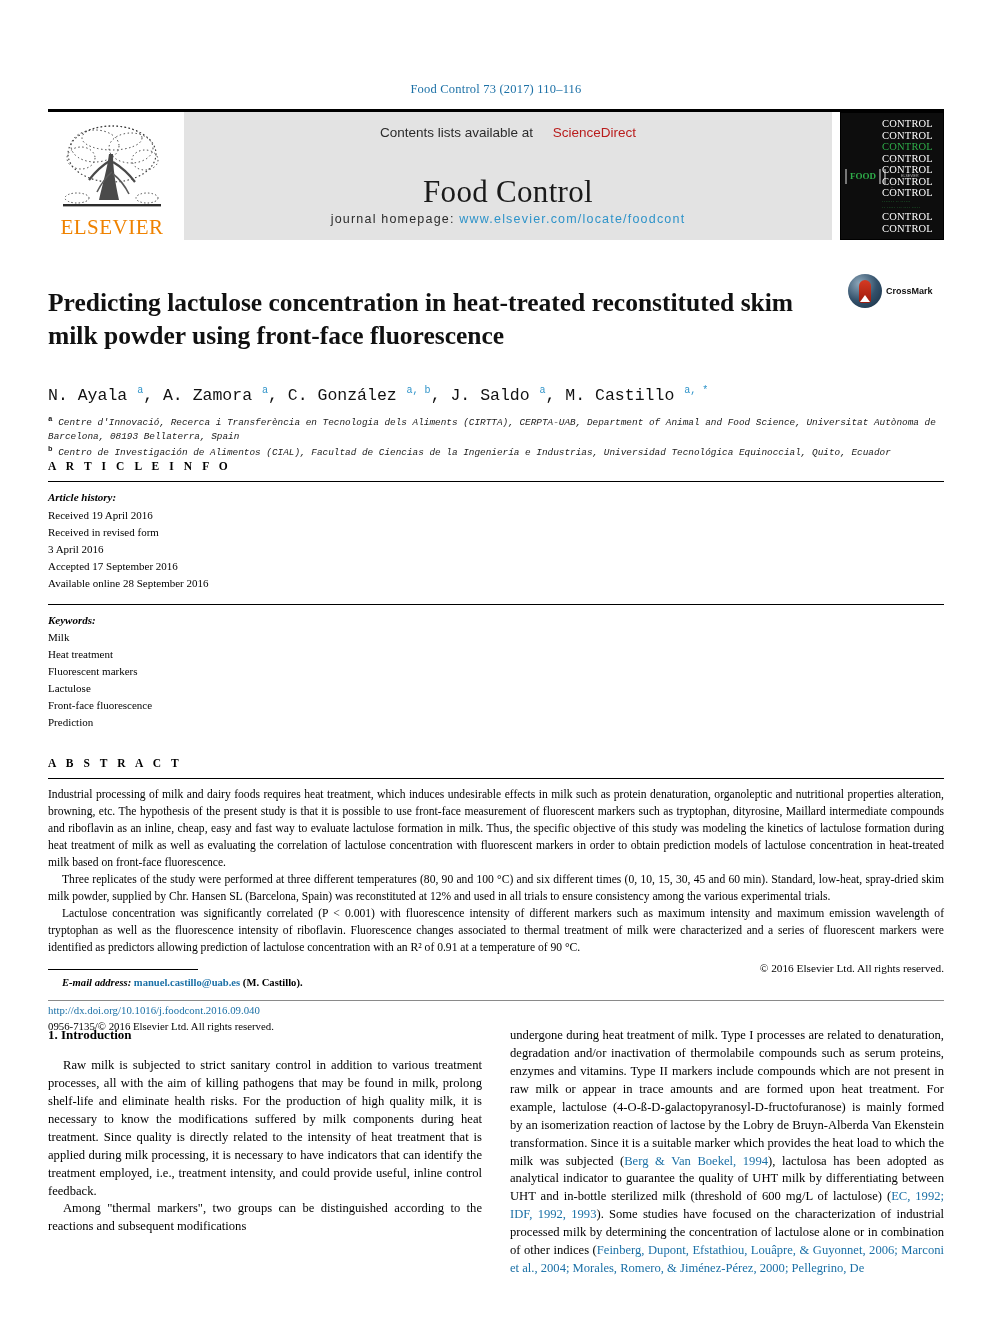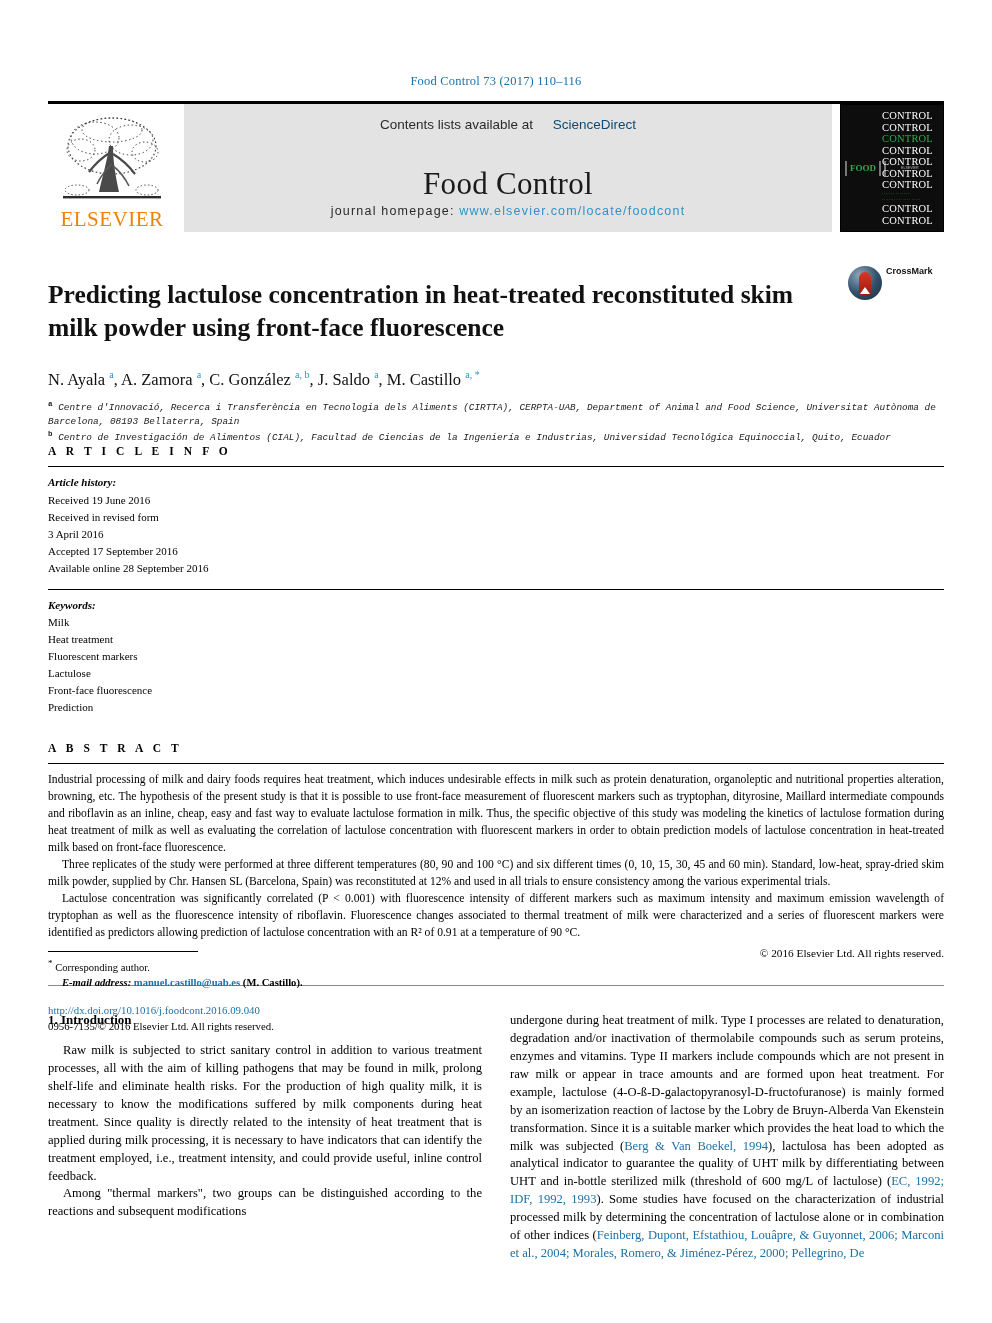--- a/index.html
+++ b/index.html
@@ -13,21 +13,21 @@
     font-family: "Liberation Serif", serif;
     color: #000000;
     position: relative;
     overflow: hidden;
   }
   .page {
     width: 992px;
     height: 1046px;
     position: relative;
     box-sizing: border-box;
-    padding: 4px 48px;
+    padding: 12px 48px;
   }
 
   
   .running-head {
     text-align: center;
     color: #1b70a6;
     font-size: 12.5px;
     letter-spacing: .2px;
     padding-top: 70px;
     font-family: "Liberation Serif", serif;
@@ -69,21 +69,21 @@
     justify-content: space-between;
     padding: 13px 0 14px 0;
     margin: 0 8px;
   }
   .banner-top {
     text-align: center;
     font-family: "Liberation Sans", sans-serif;
     font-size: 13.5px;
     color: #2b2b2b;
   }
-  .sciencedirect { color: #0c4a6e; margin-left: 16px; }
+  .sciencedirect { color: #b91c1c; margin-left: 16px; }
   .banner-title {
     text-align: center;
     font-family: "Liberation Serif", serif;
     font-size: 31px;
     color: #1a1a1a;
     letter-spacing: .3px;
     margin-top: 32px;
   }
   .banner-bottom {
     text-align: center;
@@ -156,21 +156,21 @@
     flex: 1 1 auto;
     font-family: "Liberation Serif", serif;
     font-size: 25.5px;
     line-height: 1.28;
     color: #111;
     padding-right: 16px;
   }
   .crossmark {
     flex: 0 0 96px;
     display: flex;
-    align-items: flex-start;
+    align-items: center;
     gap: 4px;
     padding-top: 4px;
   }
   .crossmark-badge {
     width: 34px; height: 34px;
     border-radius: 50%;
     background: radial-gradient(circle at 34% 28%, #8ea8bb 0%, #33516b 52%, #152c40 100%);
     display: flex; align-items: center; justify-content: center;
   }
   .crossmark-inner {
@@ -189,22 +189,22 @@
     border-bottom: 7px solid #ffffff;
   }
   .crossmark-text {
     font-family: "Liberation Sans", sans-serif;
     font-size: 9px;
     font-weight: bold;
     color: #111;
   }
 
   .authors {
-    margin-top: 8px;
-    font-family: Liberation Serif, serif;
+    margin-top: 16px;
+    font-family: Liberation Mono, monospace;
     font-size: 16.5px;
     color: #111;
   }
   .authors sup { color: #2e93c9; font-size: 10px; }
 
   .affiliations {
     margin-top: 9px;
     font-family: Liberation Mono, monospace;
     font-style: italic;
     font-size: 9.4px;
@@ -402,21 +402,21 @@
     <div><sup>b</sup> <span>Centro de Investigación de Alimentos (CIAL), Facultad de Ciencias de la Ingeniería e Industrias, Universidad Tecnológica Equinoccial, Quito, Ecuador</span></div>
   </div>
 
   <div class="info-abstract">
 
     <div class="col-info">
       <div class="sec-head">A R T I C L E   I N F O</div>
       <div class="rule"></div>
       <div class="info-label">Article history:</div>
       <div>
-        <div class="info-line">Received 19 June 2016</div>
+        <div class="info-line">Received 19 April 2016</div>
         <div class="info-line">Received in revised form</div>
         <div class="info-line">3 April 2016</div>
         <div class="info-line">Accepted 17 September 2016</div>
         <div class="info-line">Available online 28 September 2016</div>
       </div>
       <div class="rule thin"></div>
       <div class="info-label">Keywords:</div>
       <div>
         <div class="info-line">Milk</div>
         <div class="info-line">Heat treatment</div>
@@ -451,24 +451,20 @@
     </div>
     <div class="bcol">
       <div class="btext">
         <p id="right-col-para">undergone during heat treatment of milk. Type I processes are related to denaturation, degradation and/or inactivation of thermolabile compounds such as serum proteins, enzymes and vitamins. Type II markers include compounds which are not present in raw milk or appear in trace amounts and are formed upon heat treatment. For example, lactulose (4-O-ß-D-galactopyranosyl-D-fructofuranose) is mainly formed by an isomerization reaction of lactose by the Lobry de Bruyn-Alberda Van Ekenstein transformation. Since it is a suitable marker which provides the heat load to which the milk was subjected (<span class="ref">Berg &amp; Van Boekel, 1994</span>), lactulosa has been adopted as analytical indicator to guarantee the quality of UHT milk by differentiating between UHT and in-bottle sterilized milk (threshold of 600 mg/L of lactulose) (<span class="ref">EC, 1992; IDF, 1992, 1993</span>). Some studies have focused on the characterization of industrial processed milk by determining the concentration of lactulose alone or in combination of other indices (<span class="ref">Feinberg, Dupont, Efstathiou, Louâpre, &amp; Guyonnet, 2006; Marconi et al., 2004; Morales, Romero, &amp; Jiménez-Pérez, 2000; Pellegrino, De</span></p>
       </div>
     </div>
   </div>
 
   <div class="footnotes">
     <div class="fn-rule"></div>
-    <div class="fn-line">
-      <span class="fn-star">*</span>
-      <span>Corresponding author.</span>
-    </div>
     <div class="fn-line" style="padding-left:14px;font-weight:bold;">
       <span class="em">E-mail address:</span>
       <span class="doi-link">manuel.castillo@uab.es</span>
       <span>(M. Castillo).</span>
     </div>
   </div>
 
   <div class="doi-block">
     <div class="doi-link">http://dx.doi.org/10.1016/j.foodcont.2016.09.040</div>
     <div>0956-7135/© 2016 Elsevier Ltd. All rights reserved.</div>

